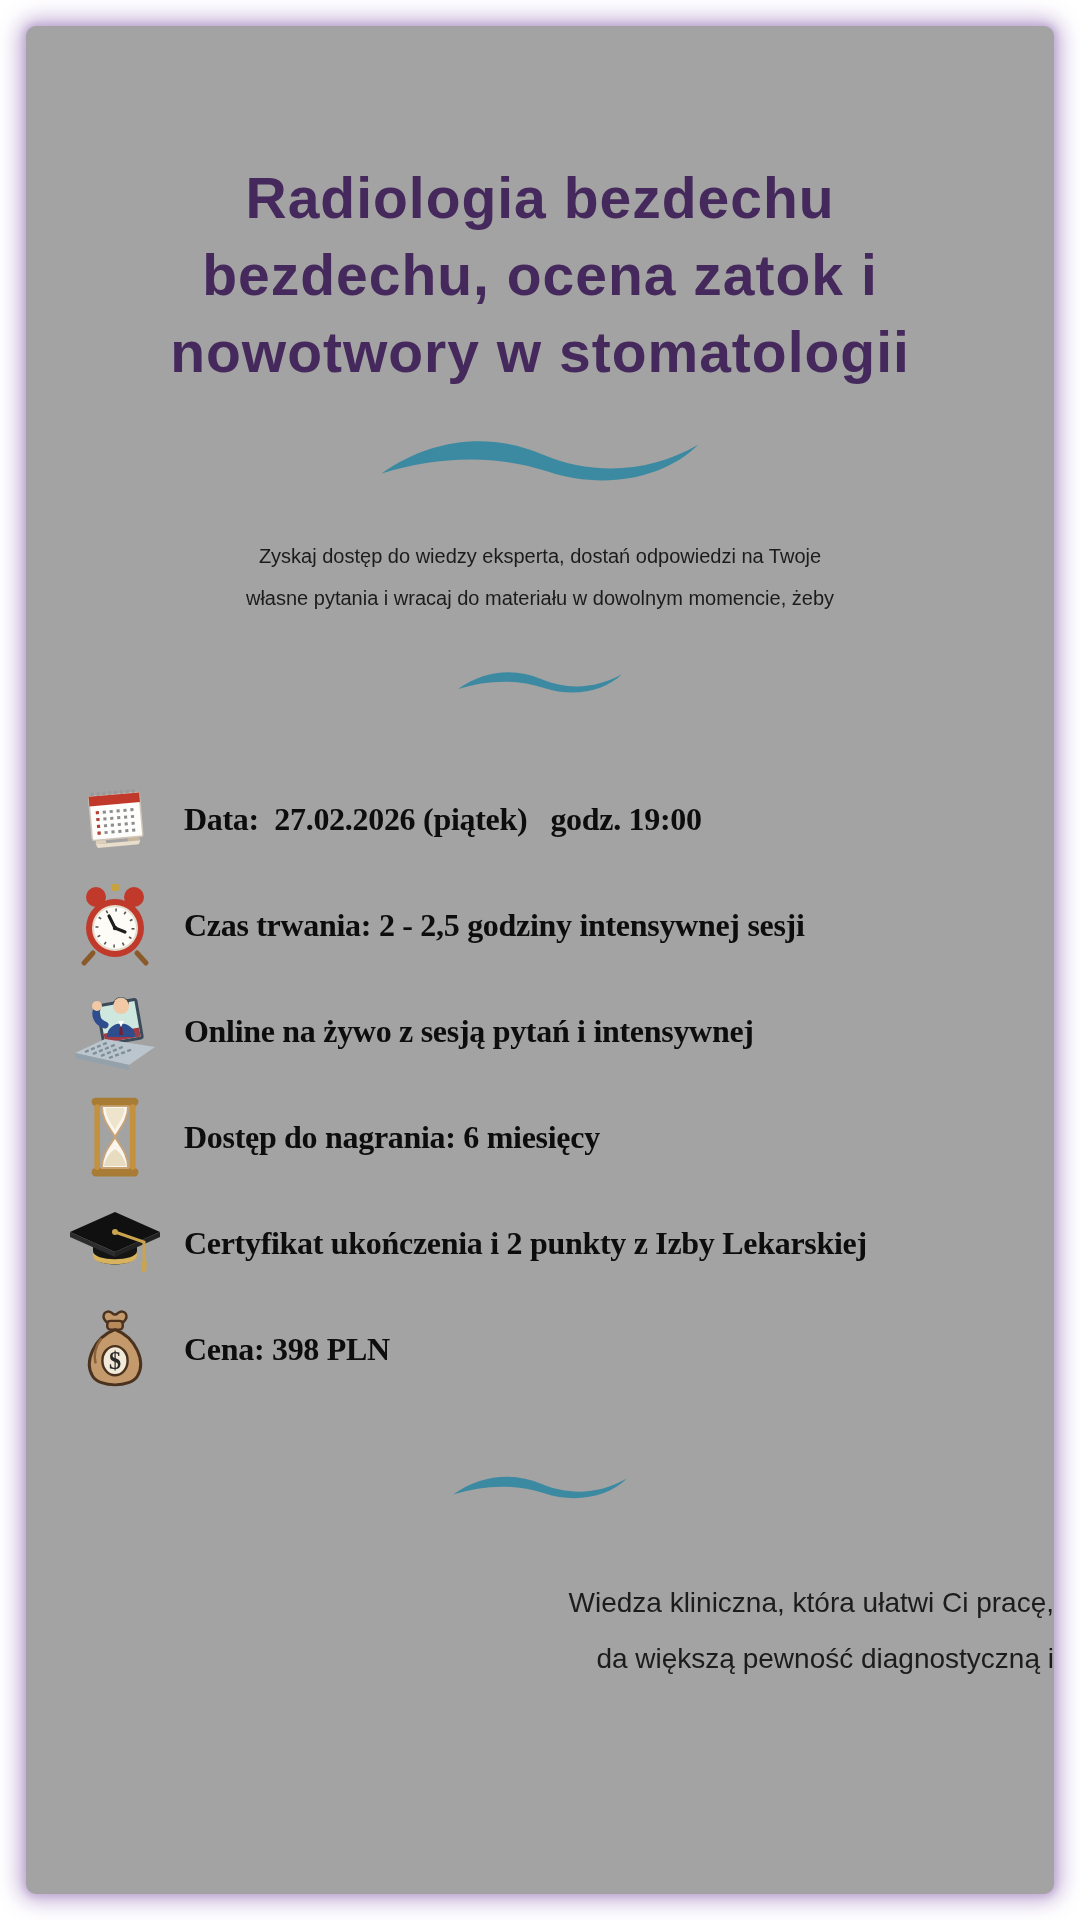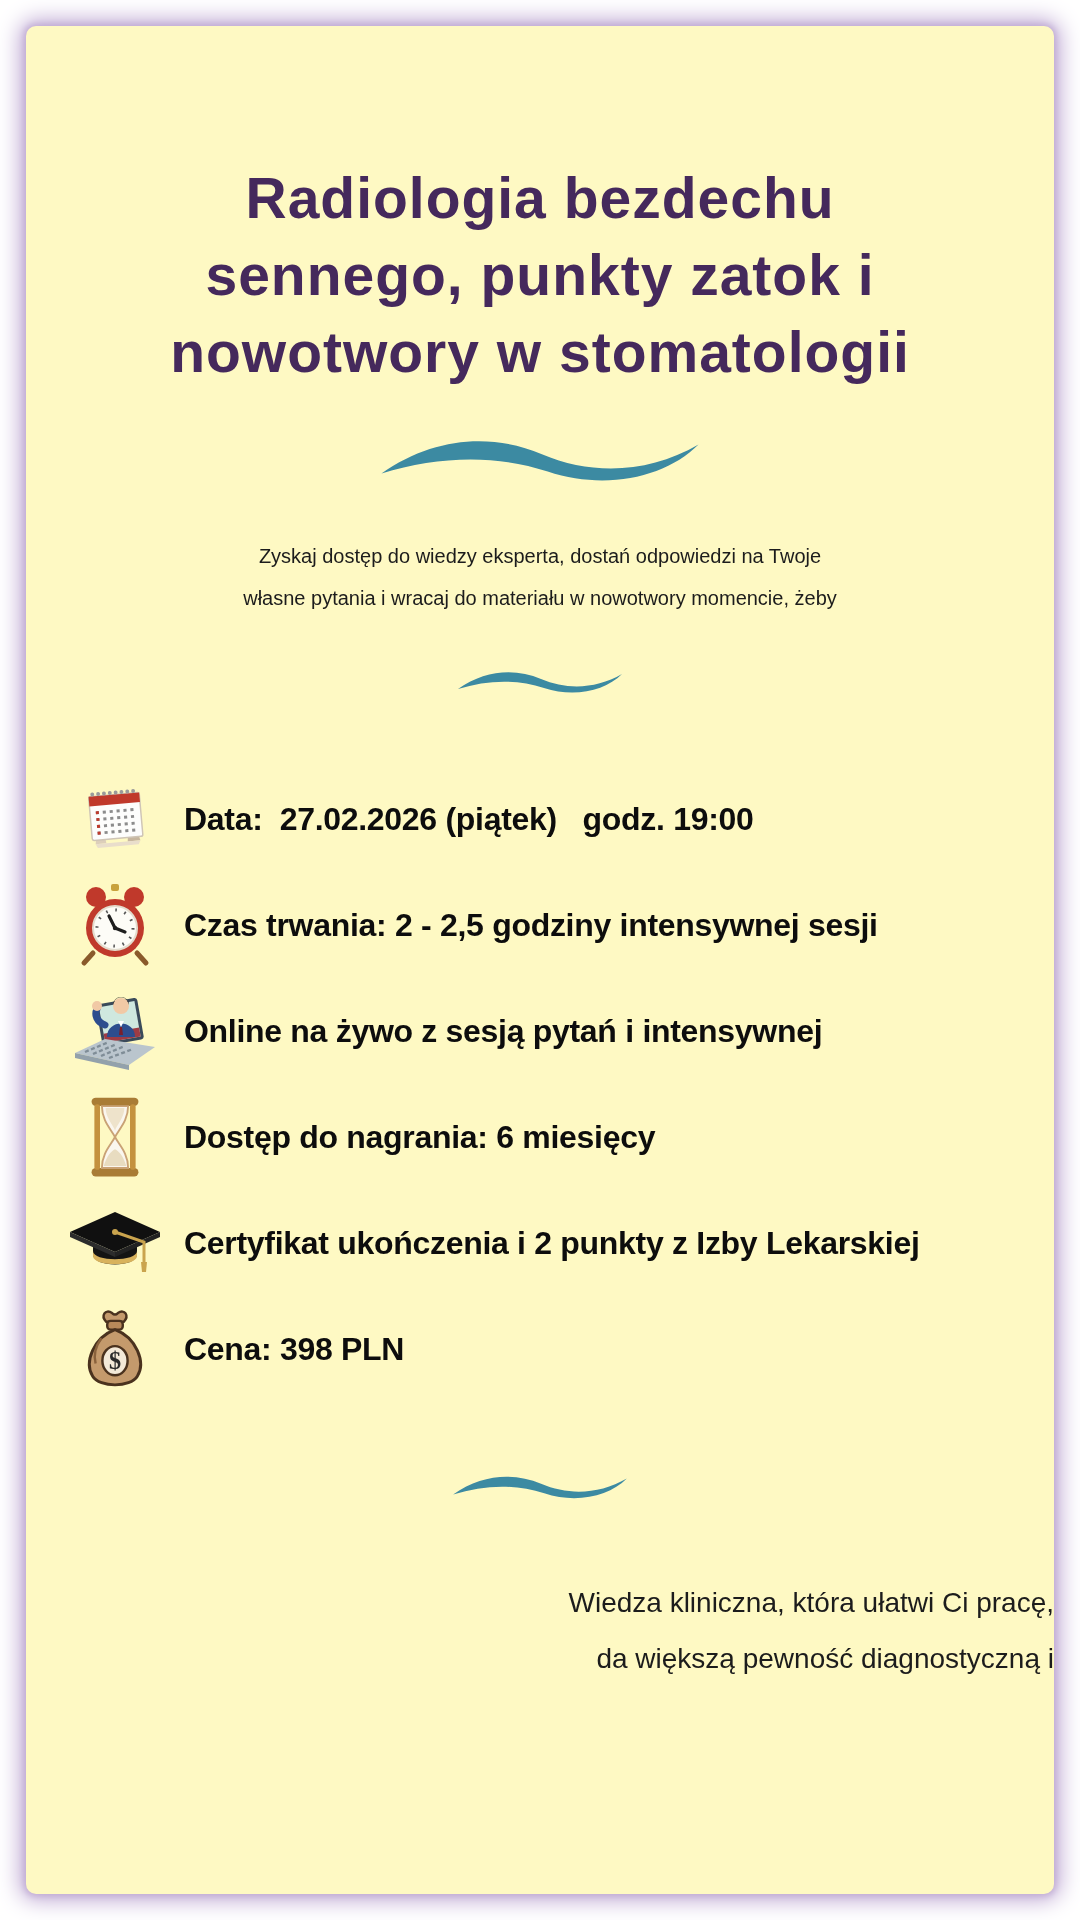--- a/index.html
+++ b/index.html
@@ -6,21 +6,21 @@
   body{
     width:1080px;height:1920px;
     background:#ffffff;
     font-family:"Liberation Sans", sans-serif;
     position:relative;
     overflow:hidden;
   }
   .card{
     position:absolute;
     inset:26px;
-    background:#fef9c3;
+    background:#a3a3a3;
     border-radius:10px;
     box-shadow:0 0 22px 6px #bda7d2, 0 0 6px 2px #cdbbdd;
   }
   
   .title{
     margin-top:134px;
     text-align:center;
     color:#45295c;
     font-size:57px;
     font-weight:700;
@@ -60,20 +60,21 @@
     align-items:center;
     justify-content:center;
   }
   .detail-text{
     margin-left:22px;
     font-size:32px;
     font-weight:700;
     letter-spacing:-0.3px;
     color:#0d0d0d;
     white-space:pre;
+    font-family:Liberation Serif, serif;
   }
   
   .closing{
     margin-top:72px;
     text-align:right;
     color:#1c1c1c;
     font-size:28px;
     line-height:56px;
   }
   .closing .line{white-space:nowrap;}
@@ -84,31 +85,31 @@
     margin-left:8px;
   }
 </style>
 </head>
 <body>
 
 <div class="card">
 
   <div class="title">
     <div>Radiologia bezdechu</div>
-    <div>sennego, punkty zatok i</div>
+    <div>bezdechu, ocena zatok i</div>
     <div>nowotwory w stomatologii</div>
   </div>
 
   <svg class="swoosh swoosh-1" viewBox="0 0 340 60" aria-hidden="true">
     <path d="M6 44 C 60 6, 120 2, 172 24 C 224 46, 282 44, 334 14 C 300 48, 238 62, 178 42 C 124 24, 64 26, 6 44 Z"></path>
   </svg>
 
   <div class="intro">
     <div>Zyskaj dostęp do wiedzy eksperta, dostań odpowiedzi na Twoje</div>
-    <div>własne pytania i wracaj do materiału w nowotwory momencie, żeby</div>
+    <div>własne pytania i wracaj do materiału w dowolnym momencie, żeby</div>
   </div>
 
   <svg class="swoosh swoosh-2" viewBox="0 0 340 60" aria-hidden="true">
     <path d="M6 44 C 60 6, 120 2, 172 24 C 224 46, 282 44, 334 14 C 300 48, 238 62, 178 42 C 124 24, 64 26, 6 44 Z"></path>
   </svg>
 
   <div class="details">
 
     <div class="detail-row">
       <div class="icon-box">

